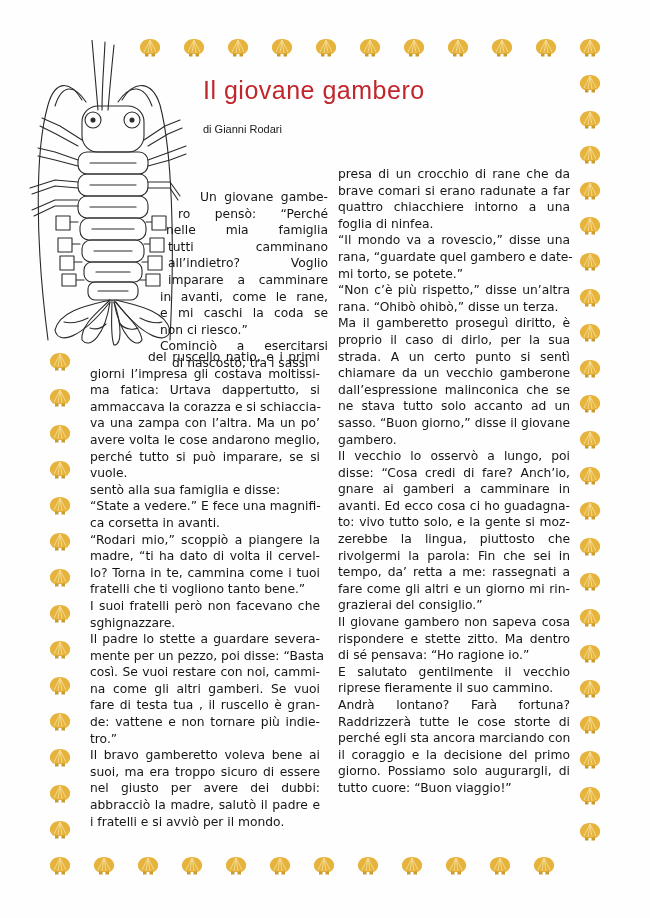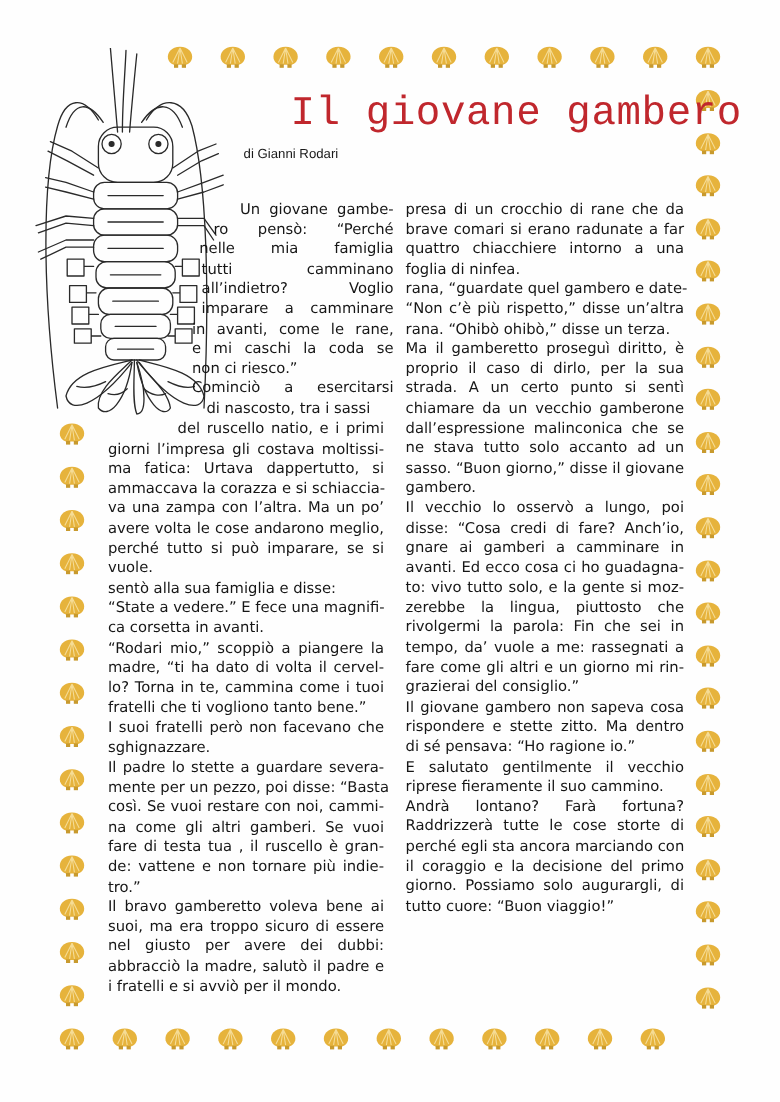--- a/index.html
+++ b/index.html
@@ -1,19 +1,19 @@
 <!DOCTYPE html>
 <html><head>
 <meta charset="utf-8">
 <style>
   html, body { margin:0; padding:0; background:#ffffff; }
   body { width:650px; height:918px; position:relative; overflow:hidden; font-family:"DejaVu Sans", sans-serif; }
   .page { position:absolute; left:0; top:0; width:650px; height:918px; background:#fefefe; }
   .shell { position:absolute; width:22px; height:20px; }
-  .title { position:absolute; left:203px; top:76px; font-family:Liberation Mono, monospace; font-size:34px; color:#c0272d; letter-spacing:0.5px; white-space:nowrap; font-weight:normal;margin-left:39px; }
+  .title { position:absolute; left:203px; top:76px; font-family:Liberation Sans, sans-serif; font-size:25px; color:#c0272d; letter-spacing:0.5px; white-space:nowrap; font-weight:normal; }
   .author { position:absolute; left:203px; top:123px; font-family:"Liberation Sans", sans-serif; font-size:11px; color:#1a1a1a; white-space:nowrap; }
   .col { position:absolute; font-family:"DejaVu Sans", sans-serif; font-size:12.3px; line-height:16.6px; color:#161616; text-align:justify; }
   .line { display:block; white-space:nowrap; text-align:justify; text-align-last:justify; }
   .line.last { text-align-last:left; }
   .col-left-top { left:160px; top:166px; width:168px; }
   .col-left { left:90px; top:349px; width:230px; }
   .col-right { left:338px; top:166px; width:232px; }
   .shrimp { position:absolute; left:10px; top:40px; width:185px; height:310px; }
 </style>
 </head>
@@ -443,21 +443,21 @@
     <path d="M54 282 C62 284 70 282 78 278"></path>
       <path d="M80 288 C86 290 92 288 96 284"></path>
     <path d="M110 284 C116 290 124 290 128 288"></path>
       <path d="M130 278 C138 282 146 284 152 282"></path>
   </svg>
 
   <div class="title">Il giovane gambero</div>
   <div class="author">di Gianni Rodari</div>
 
   <div class="col col-left-top" id="col-left-top">
-      <span class="line" style="padding-left: 40px; width: 168px; box-sizing: border-box;">Un giovane gambe-</span>
+      <span class="line" style="padding-left: 40px; width: 168px; box-sizing: border-box; margin-top: 23px;">Un giovane gambe-</span>
       <span class="line" style="padding-left: 18px; width: 168px; box-sizing: border-box;">ro pensò: “Perché</span>
       <span class="line" style="padding-left: 6px; width: 168px; box-sizing: border-box;">nelle mia famiglia</span>
       <span class="line" style="padding-left: 8px; width: 168px; box-sizing: border-box;">tutti camminano</span>
       <span class="line" style="padding-left: 8px; width: 168px; box-sizing: border-box;">all’indietro? Voglio</span>
       <span class="line" style="padding-left: 8px; width: 168px; box-sizing: border-box;">imparare a camminare</span>
       <span class="line" style="padding-left: 0px; width: 168px; box-sizing: border-box;">in avanti, come le rane,</span>
       <span class="line" style="padding-left: 0px; width: 168px; box-sizing: border-box;">e mi caschi la coda se</span>
       <span class="line last" style="padding-left: 0px; width: 168px; box-sizing: border-box;">non ci riesco.”</span>
       <span class="line" style="padding-left: 0px; width: 168px; box-sizing: border-box;">Cominciò a esercitarsi</span>
       <span class="line last" style="padding-left: 12px; width: 168px; box-sizing: border-box;">di nascosto, tra i sassi</span>
@@ -491,39 +491,41 @@
       <span class="line">suoi, ma era troppo sicuro di essere</span>
       <span class="line">nel giusto per avere dei dubbi:</span>
       <span class="line">abbracciò la madre, salutò il padre e</span>
       <span class="line last">i fratelli e si avviò per il mondo.</span>
     </div>
   <div class="col col-right" id="col-right">
       <span class="line">presa di un crocchio di rane che da</span>
       <span class="line">brave comari si erano radunate a far</span>
       <span class="line">quattro chiacchiere intorno a una</span>
       <span class="line last">foglia di ninfea.</span>
+      <span class="line">“Il mondo va a rovescio,” disse una</span>
       <span class="line">rana, “guardate quel gambero e date-</span>
+      <span class="line last">mi torto, se potete.”</span>
       <span class="line">“Non c’è più rispetto,” disse un’altra</span>
       <span class="line last">rana. “Ohibò ohibò,” disse un terza.</span>
       <span class="line">Ma il gamberetto proseguì diritto, è</span>
       <span class="line">proprio il caso di dirlo, per la sua</span>
       <span class="line">strada. A un certo punto si sentì</span>
       <span class="line">chiamare da un vecchio gamberone</span>
       <span class="line">dall’espressione malinconica che se</span>
       <span class="line">ne stava tutto solo accanto ad un</span>
       <span class="line">sasso. “Buon giorno,” disse il giovane</span>
       <span class="line last">gambero.</span>
       <span class="line">Il vecchio lo osservò a lungo, poi</span>
       <span class="line">disse: “Cosa credi di fare? Anch’io,</span>
       <span class="line">gnare ai gamberi a camminare in</span>
       <span class="line">avanti. Ed ecco cosa ci ho guadagna-</span>
       <span class="line">to: vivo tutto solo, e la gente si moz-</span>
       <span class="line">zerebbe la lingua, piuttosto che</span>
       <span class="line">rivolgermi la parola: Fin che sei in</span>
-      <span class="line">tempo, da’ vuole a me: rassegnati a</span>
+      <span class="line">tempo, da’ retta a me: rassegnati a</span>
       <span class="line">fare come gli altri e un giorno mi rin-</span>
       <span class="line last">grazierai del consiglio.”</span>
       <span class="line">Il giovane gambero non sapeva cosa</span>
       <span class="line">rispondere e stette zitto. Ma dentro</span>
       <span class="line last">di sé pensava: “Ho ragione io.”</span>
       <span class="line">E salutato gentilmente il vecchio</span>
       <span class="line last">riprese fieramente il suo cammino.</span>
       <span class="line">Andrà lontano? Farà fortuna?</span>
       <span class="line">Raddrizzerà tutte le cose storte di</span>
       <span class="line">perché egli sta ancora marciando con</span>

